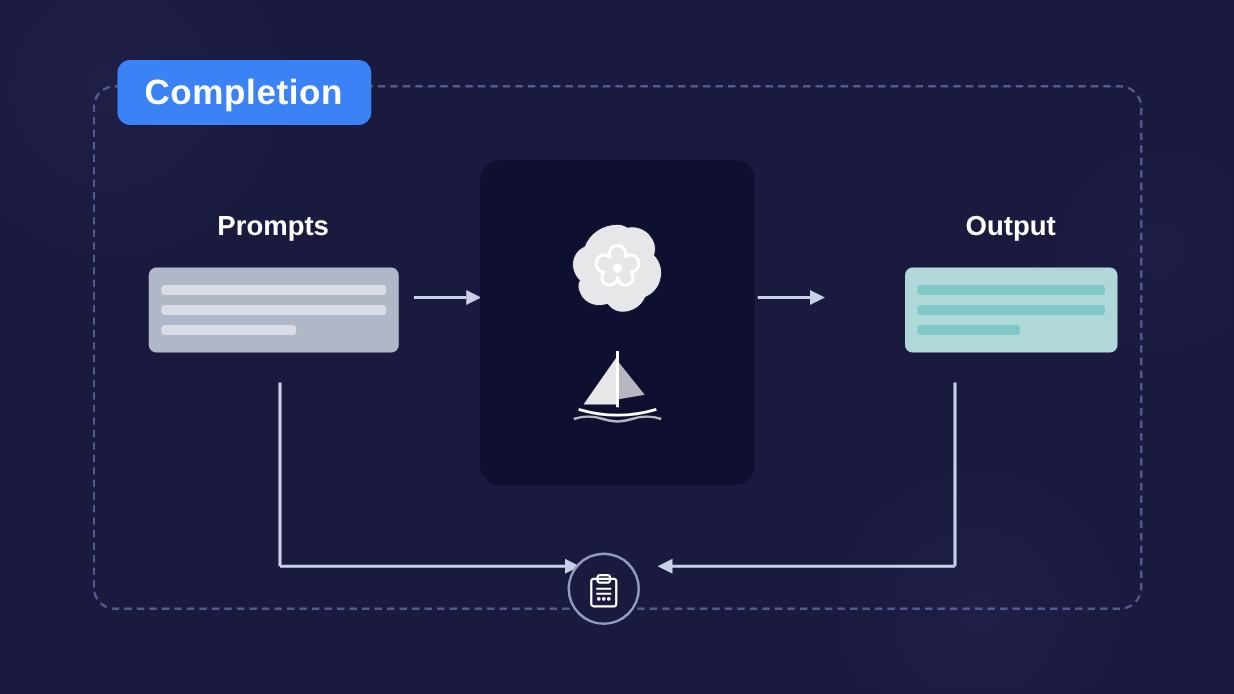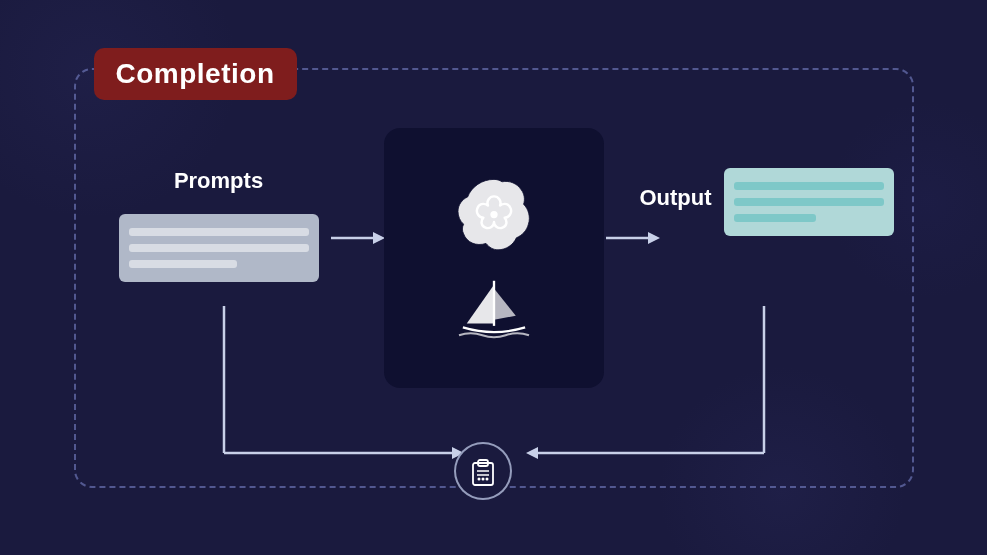--- a/index.html
+++ b/index.html
@@ -52,21 +52,21 @@
       height: 420px;
       border: 2.5px dashed rgba(120, 130, 200, 0.6);
       border-radius: 18px;
     }
 
     
     .completion-label {
       position: absolute;
       top: 10px;
       left: 30px;
-      background: #7f1d1d;
+      background: #3b82f6;
       border-radius: 10px;
       padding: 10px 22px;
       z-index: 10;
     }
     .completion-label span {
       color: #ffffff;
       font-size: 28px;
       font-weight: 700;
       letter-spacing: 0.5px;
     }
@@ -134,21 +134,21 @@
     .prompt-line.short {
       width: 60%;
     }
 
     
     .output-section {
       position: absolute;
       top: 130px;
       right: 30px;
       display: flex;
-      flex-direction: row;
+      flex-direction: column;
       align-items: center;
       gap: 12px;
     }
     .output-card {
       width: 170px;
       background: #b0d8d8;
       border-radius: 6px;
       padding: 14px 10px;
       display: flex;
       flex-direction: column;

